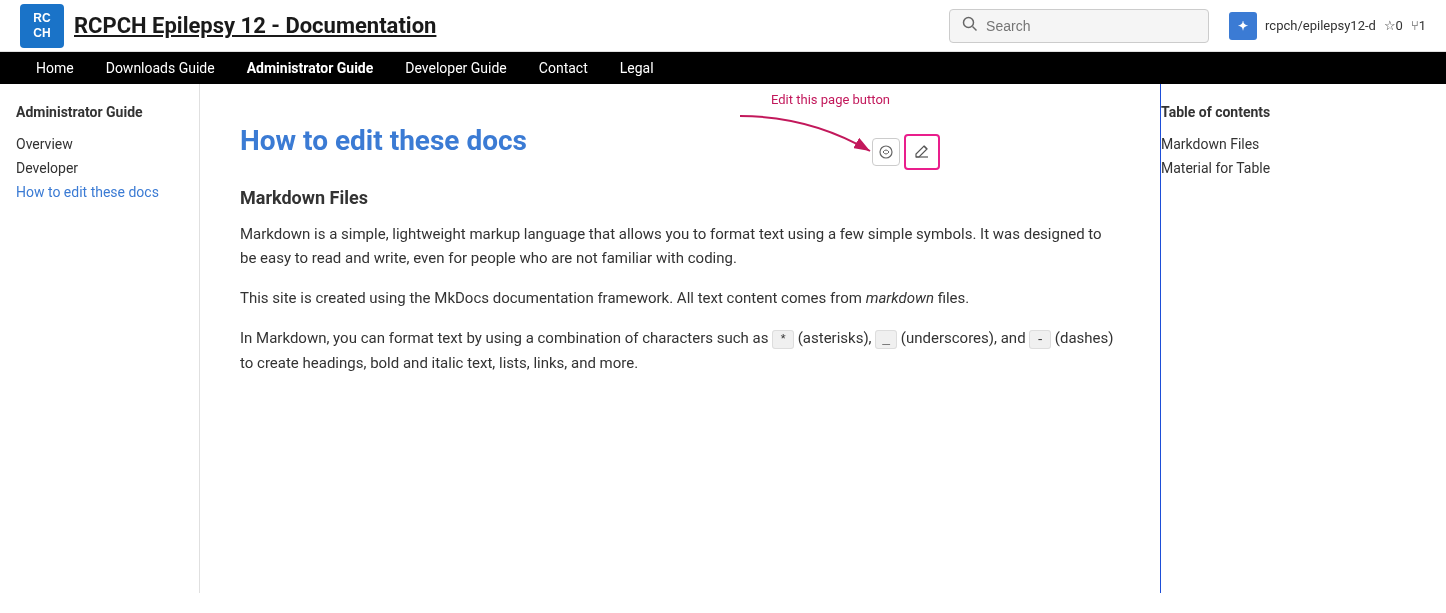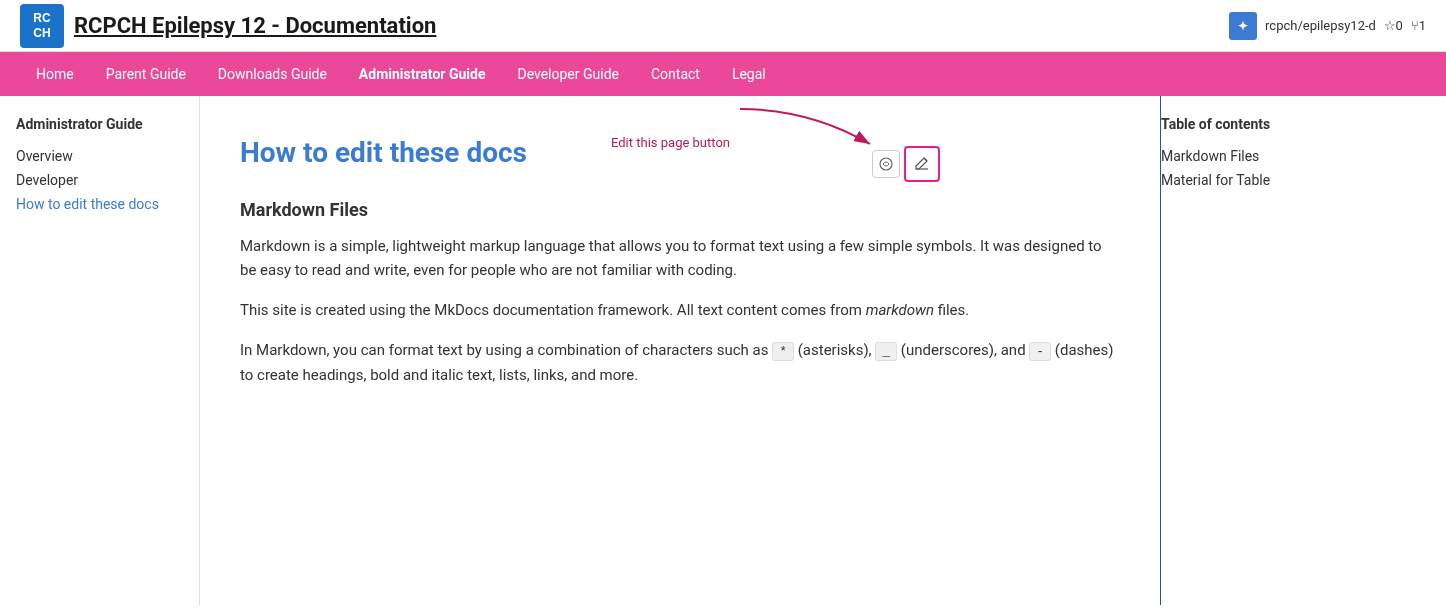--- a/index.html
+++ b/index.html
@@ -67,25 +67,25 @@
       align-items: center;
       justify-content: center;
       color: white;
       font-size: 12px;
       font-weight: bold;
     }
     .user-stats { display: flex; gap: 8px; font-size: 13px; }
 
     
     .navbar {
-      background: #ec4899;
+      background: #000000;
       display: flex;
       align-items: center;
       padding: 2px 20px;
-      height: 44px;
+      height: 32px;
     }
     .navbar a {
       color: #fff;
       text-decoration: none;
       padding: 12px 16px;
       font-size: 14px;
       font-weight: 400;
       white-space: nowrap;
     }
     .navbar a.active {
@@ -224,53 +224,61 @@
 <header class="header">
   <div class="logo-area">
     <svg class="logo-icon" viewBox="0 0 44 44" xmlns="http://www.w3.org/2000/svg">
       <rect width="44" height="44" rx="4" fill="#1a73c8"></rect>
       <text x="22" y="18" text-anchor="middle" fill="white" font-size="12" font-weight="bold" font-family="sans-serif">RC</text>
       <text x="22" y="33" text-anchor="middle" fill="white" font-size="12" font-weight="bold" font-family="sans-serif">CH</text>
     </svg>
     <span class="site-title">RCPCH Epilepsy 12 - Documentation</span>
   </div>
 
+  <div class="search-area">
+    <span class="search-icon-svg">
+      <svg width="16" height="16" viewBox="0 0 16 16" fill="none">
+        <circle cx="6.5" cy="6.5" r="5" stroke="#666" stroke-width="1.5"></circle>
+        <line x1="10.5" y1="10.5" x2="14.5" y2="14.5" stroke="#666" stroke-width="1.5"></line>
+      </svg>
+    </span>
+    <input class="search-input" type="text" placeholder="Search" style="">
+  </div>
 
   <div class="user-area">
     <div class="user-icon">✦</div>
     <span>rcpch/epilepsy12-d</span>
     <div class="user-stats">
       <span>☆<span>0</span></span>
       <span>⑂<span>1</span></span>
     </div>
   </div>
 </header>
 
 <nav class="navbar">
   <a href="#" class="">Home</a>
-  <a href="#" class="">Parent Guide</a>
   <a href="#" class="">Downloads Guide</a>
   <a href="#" class="active">Administrator Guide</a>
   <a href="#" class="">Developer Guide</a>
   <a href="#" class="">Contact</a>
   <a href="#" class="">Legal</a>
 </nav>
 
 <div class="main-layout">
 
   <aside class="sidebar-left">
     <div class="section-title">Administrator Guide</div>
     <a href="#" class="nav-item">Overview</a>
     <a href="#" class="nav-item">Developer</a>
     <a href="#" class="nav-item active">How to edit these docs</a>
   </aside>
 
   <main class="content-area" style="position:relative;">
 
-    <div style="position:absolute; top:8px; right:270px; display:flex; flex-direction:row; align-items:flex-end;">
+    <div style="position:absolute; top:8px; right:270px; display:flex; flex-direction:column; align-items:flex-end;">
       <span class="annotation-label">Edit this page button</span>
 
       <svg width="160" height="50" class="arrow-svg" style="overflow:visible;">
         <defs>
           <marker id="arrowhead" markerWidth="8" markerHeight="6" refX="8" refY="3" orient="auto">
             <polygon points="0 0, 8 3, 0 6" fill="#c2185b"></polygon>
           </marker>
         </defs>
         <path d="M 10 5 Q 80 5 140 40" stroke="#c2185b" stroke-width="2" fill="none" marker-end="url(#arrowhead)"></path>
       </svg>

